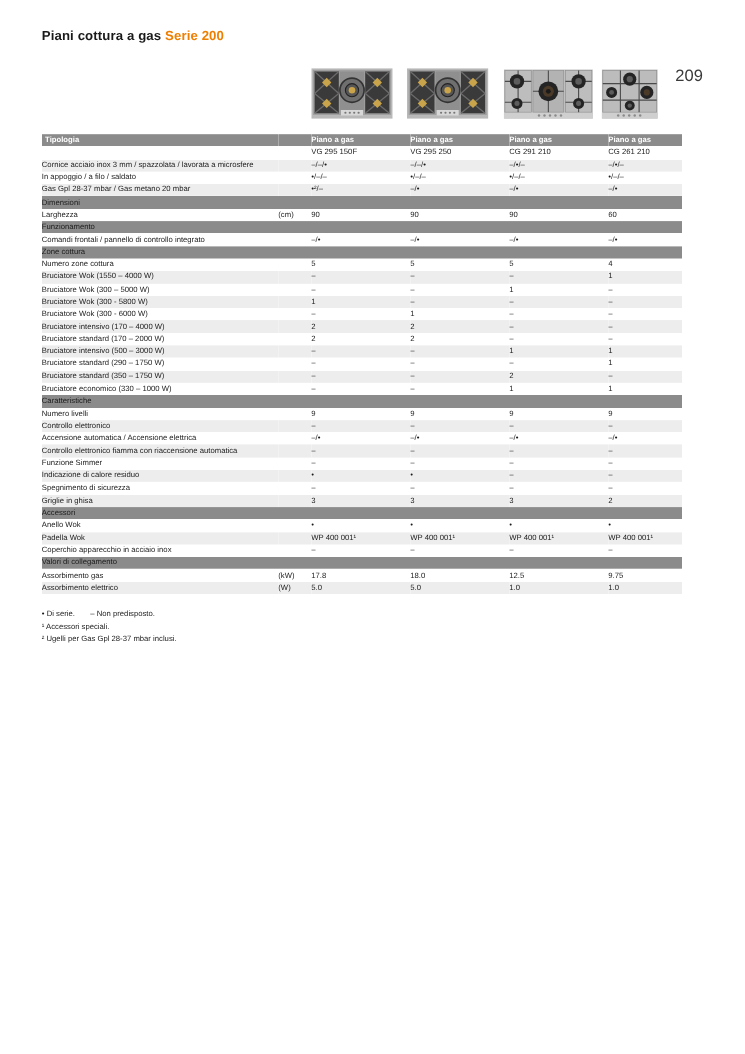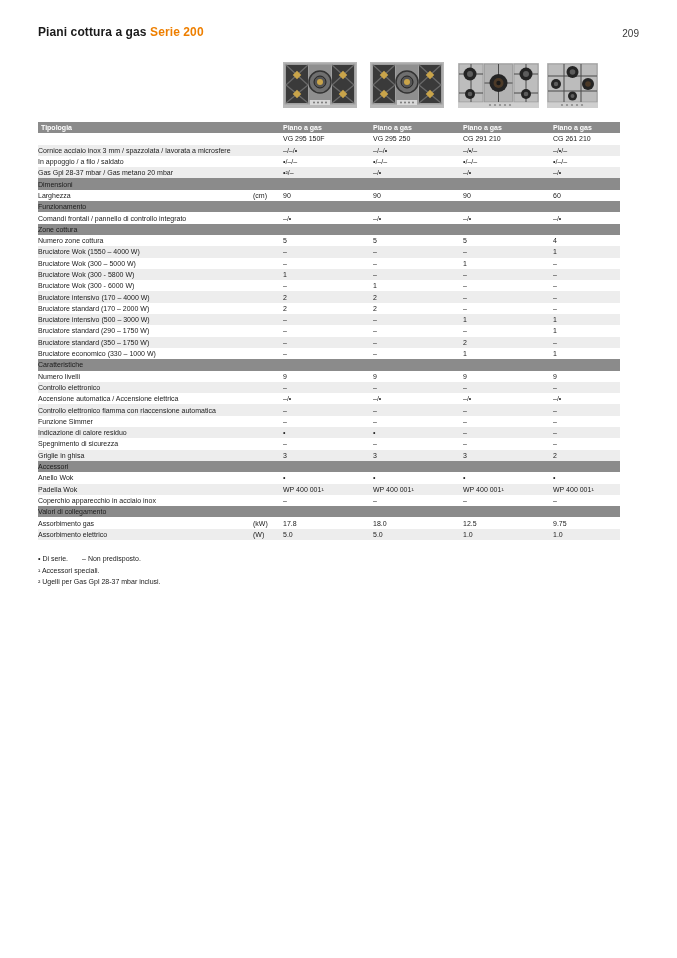--- a/index.html
+++ b/index.html
@@ -1,24 +1,24 @@
 <!DOCTYPE html>
 <html><head>
 <meta charset="utf-8">
 <style>
   html,body{margin:0;padding:0;}
   body{
     width:677px;height:958px;background:#ffffff;position:relative;overflow:hidden;
     font-family:"Liberation Sans","DejaVu Sans",sans-serif;color:#1a1a1a;
   }
   
-  .page-header{position:absolute;left:38px;right:38px;top:25px;display:flex;justify-content:space-between;align-items:flex-end;}
+  .page-header{position:absolute;left:38px;right:38px;top:25px;display:flex;justify-content:space-between;align-items:flex-start;}
   .page-title{font-size:12px;font-weight:bold;letter-spacing:.1px;}
   .page-title .accent{color:#ee7f00;}
-  .page-num{font-size:10px;color:#3a3a3a;font-weight:normal;}
+  .page-num{font-size:15px;color:#3a3a3a;font-weight:normal;margin-top:36px;}
   
   .product-img{position:absolute;top:62px;}
   .pi-1{left:283px;} .pi-2{left:370px;} .pi-3{left:458px;top:63px;} .pi-4{left:547px;top:63px;}
   
   .spec-table{position:absolute;left:38px;top:122px;width:582px;border-collapse:collapse;table-layout:fixed;}
   .spec-table td,.spec-table th{
     font-size:7px;line-height:11px;height:11.3px;padding:0;margin:0;vertical-align:middle;
     text-align:left;font-weight:normal;white-space:nowrap;overflow:hidden;color:#1a1a1a;
   }
   .col-label{width:215px;} .col-unit{width:30px;}

